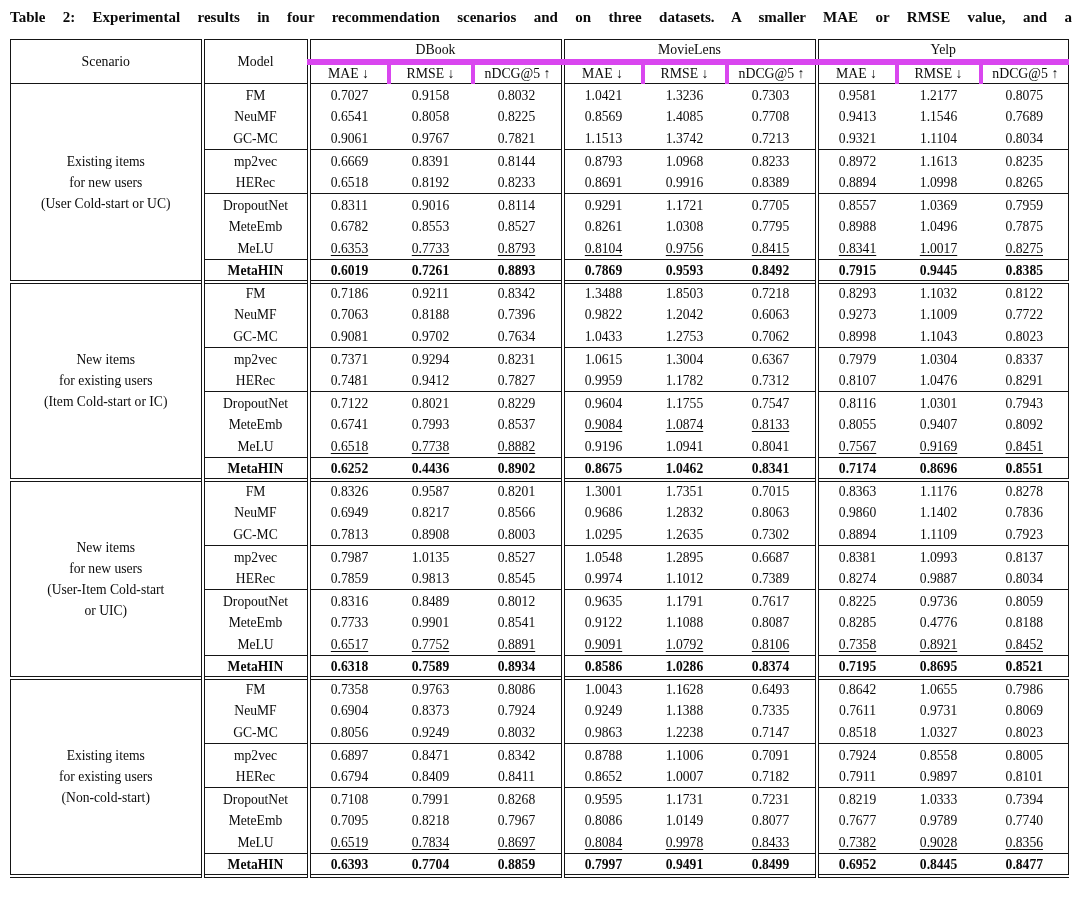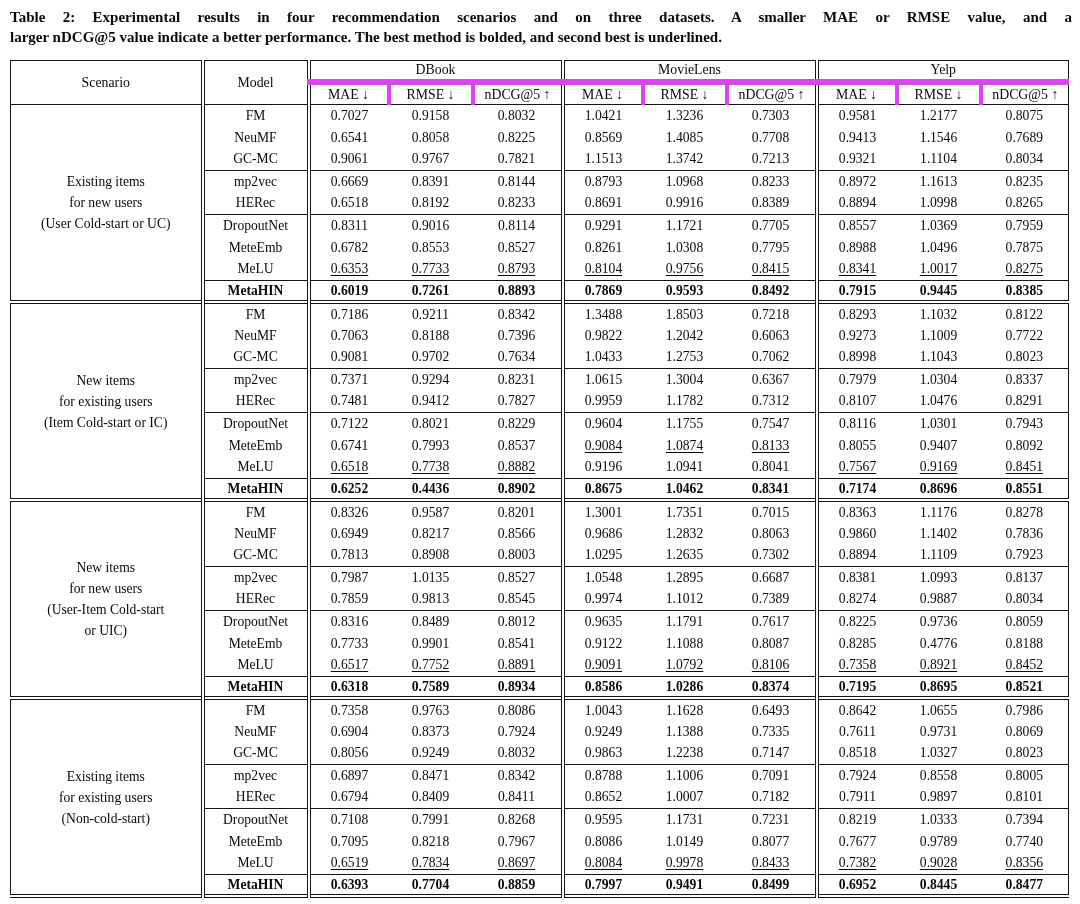--- a/index.html
+++ b/index.html
@@ -38,21 +38,20 @@
   .bold { font-weight: bold; margin-left: 36px; }
   .ul { text-decoration: underline; text-underline-offset: 2px; }
   .scenario-cell div { line-height: 1.55; }
 </style>
 </head>
 <body>
 
 <div class="page">
   <div class="caption">
     <span class="cap-l1">Table 2: Experimental results in four recommendation scenarios and on three datasets. A smaller MAE or RMSE value, and a</span>
-    <span class="cap-l2">larger nDCG@5 value indicate a better performance. The best method is bolded, and second best is underlined.</span>
   </div>
 
   <table class="results">
     <colgroup>
       <col style="width:192px">
         <col style="width:106px">
       <col style="width:80px">
         <col style="width:84px">
         <col style="width:90px">
       <col style="width:80px">

